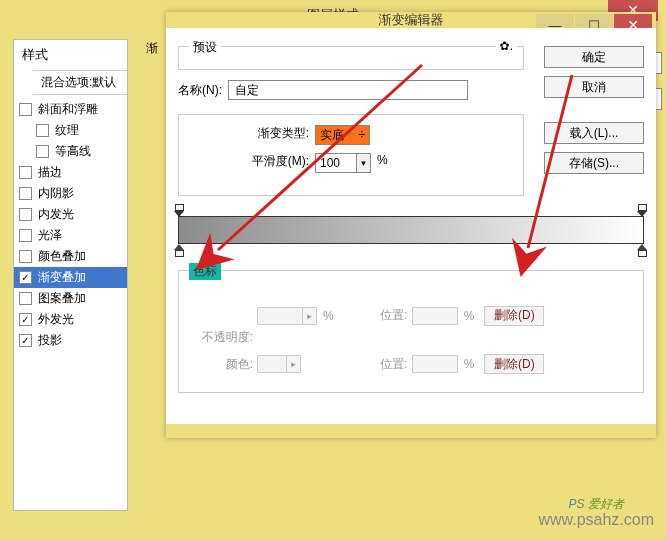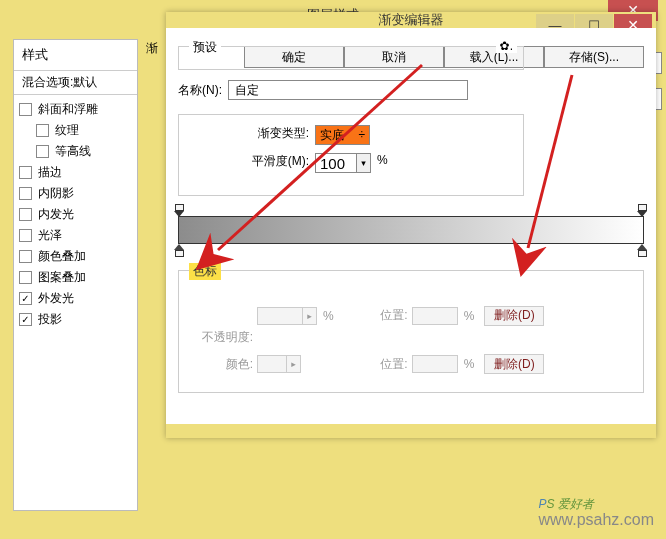--- a/index.html
+++ b/index.html
@@ -5,23 +5,23 @@
 * { box-sizing: border-box; margin: 0; padding: 0; font-family: "Microsoft YaHei", Arial, sans-serif; font-size: 12px; }
 body { width: 666px; height: 539px; background: #eedf7e; position: relative; overflow: hidden; }
 
 
 .outer-window { position: absolute; left: 0; top: 0; width: 666px; height: 520px; }
 .outer-titlebar { height: 30px; background: #eedf7e; display: flex; align-items: center; justify-content: center; position: relative; }
 .outer-title { font-size: 13px; color: #333; }
 .outer-close { position: absolute; right: 8px; top: -1px; width: 50px; height: 22px; background: #c75050; color: #fff; display: flex; align-items: center; justify-content: center; font-size: 14px; cursor: pointer; }
 
 
-.styles-panel { position: absolute; left: 13px; top: 39px; width: 125px; height: 472px; background: #fff; border: 1px solid #bbb; }
+.styles-panel { position: absolute; left: 13px; top: 39px; width: 115px; height: 472px; background: #fff; border: 1px solid #bbb; }
 .styles-header { padding: 6px 8px; font-size: 13px; }
-.styles-sub { padding: 3px 8px; border-top: 1px solid #ccc; border-bottom: 1px solid #ccc; font-size: 12px; }
+.styles-sub { padding: 3px 8px; border-top: 1px solid #ccc; border-bottom: 1px solid #ccc; font-size: 12px; margin-left: 19px; }
 .styles-list { padding: 4px 0; }
 .style-item { display: flex; align-items: center; padding: 2px 5px 2px 5px; cursor: default; }
 .style-item.indent { padding-left: 22px; }
 .style-item.selected { background: #4177cc; color: #fff; }
 .cb { width: 13px; height: 13px; border: 1px solid #888; background: #fff; margin-right: 6px; display: inline-flex; align-items: center; justify-content: center; font-size: 10px; line-height: 1; color: #000; flex-shrink: 0; }
 .cb.checked::before { content: "✓"; }
 
 
 .right-col { position: absolute; left: 146px; top: 40px; width: 30px; height: 18px; }
 
@@ -35,65 +35,65 @@
 .winbtn.close { background: #c75050; color: #fff; font-size: 14px; }
 
 .inner-body { background: #fff; height: 396px; padding: 12px; position: relative; }
 
 
 .preset-fieldset { border: 1px solid #ccc; position: relative; margin: 6px 0 10px 0; padding: 0; height: 24px; margin-right: 120px; }
 .preset-legend { position: absolute; top: -8px; left: 10px; background: #fff; padding: 0 4px; font-size: 12px; }
 .preset-gear { position: absolute; right: 6px; top: -8px; background: #fff; padding: 0 4px; font-size: 12px; }
 
 
-.right-btns { position: absolute; right: 12px; top: 18px; display: flex; flex-direction: row; }
+.right-btns { position: absolute; right: 12px; top: 18px; display: flex; flex-direction: column; }
 .btn { width: 100px; height: 22px; border: 1px solid #888; background: #f4f4f4; margin-bottom: 8px; font-size: 12px; cursor: pointer; display: flex; align-items: center; justify-content: center; }
 
 
 .name-row { display: flex; align-items: center; margin: 6px 0 14px 0; }
 .name-row label { margin-right: 6px; }
 .name-input { width: 240px; height: 20px; border: 1px solid #888; padding: 2px 6px; font-size: 12px; }
 
 
 .grad-fieldset { border: 1px solid #ccc; padding: 10px 10px 14px 10px; margin-right: 120px; position: relative; }
 .form-row { display: flex; align-items: flex-start; margin-bottom: 8px; padding-left: 36px; }
 .form-row label { width: 84px; text-align: right; margin-right: 6px; }
 .select { width: 55px; height: 20px; border: 1px solid #888; background: #f97316; display: flex; align-items: center; justify-content: space-between; padding: 0 4px; font-size: 12px; }
 .spinner { display: flex; align-items: center; }
-.spinbox { width: 42px; height: 20px; border: 1px solid #888; padding: 2px 4px; font-size: 15px; text-align: left; }
+.spinbox { width: 42px; height: 20px; border: 1px solid #888; padding: 2px 4px; font-size: 12px; text-align: left; }
 .spinbtn { width: 14px; height: 20px; border: 1px solid #888; border-left: none; background: #f0f0f0; font-size: 9px; display: flex; align-items: center; justify-content: center; }
 .pct { margin-left: 6px; }
 
 
 .grad-bar-wrap { position: relative; margin: 20px 0 26px 0; }
 .grad-bar { height: 28px; border: 1px solid #333; background: linear-gradient(to right, #8c8c8c, #ffffff); }
 .stop-top { position: absolute; top: -12px; width: 11px; height: 11px; }
 .stop-bot { position: absolute; bottom: -13px; width: 11px; height: 13px; }
 .stop-top.left, .stop-bot.left { left: -4px; }
 .stop-top.right, .stop-bot.right { right: -4px; }
 .stop-shape { width: 0; height: 0; border-left: 5px solid transparent; border-right: 5px solid transparent; }
 .stop-top .stop-shape { border-top: 6px solid #333; }
 .stop-bot .stop-shape { border-bottom: 6px solid #444; }
 .stop-sq { width: 9px; height: 7px; border: 1px solid #333; background: #f4f4f4; margin: 0 auto; }
 
 
 .stops-fieldset { border: 1px solid #ccc; padding: 14px 10px 10px 10px; position: relative; color: #999; }
-.stops-legend { position: absolute; top: -8px; left: 10px; background: #fde047; padding: 0 4px; color: #333; }
+.stops-legend { position: absolute; top: -8px; left: 10px; background: #14b8a6; padding: 0 4px; color: #333; }
 .stops-row { display: flex; align-items: center; margin-bottom: 8px; }
 .stops-row label { margin-right: 4px; }
 .disabled-box { width: 46px; height: 18px; border: 1px solid #ccc; background: #f4f4f4; }
 .disabled-btn { width: 60px; height: 20px; border: 1px solid #ccc; background: #f4f4f4; color: #7f1d1d; display: flex; align-items: center; justify-content: center; margin-left: 10px; }
 .color-swatch { width: 30px; height: 18px; border: 1px solid #ccc; background: #f4f4f4; }
 .arrow-r { width: 14px; height: 18px; border: 1px solid #ccc; border-left: none; background: #f4f4f4; display: flex; align-items: center; justify-content: center; font-size: 9px; color: #999; }
 
 
 .edge-box { position: absolute; background: #fff; border: 1px solid #888; }
 
 
-.watermark { position: absolute; right: 12px; bottom: 10px; font-family: Georgia, serif; font-style: italic; color: #64953d; font-size: 22px; text-align: left; line-height: 1.1; }
+.watermark { position: absolute; right: 12px; bottom: 10px; font-family: Georgia, serif; font-style: italic; color: #64953d; font-size: 22px; text-align: center; line-height: 1.1; }
 .watermark .url { font-size: 16px; font-style: normal; color: #888; }
 .ps-s { color: #4e85b2; }
 
 
 .arrow-svg { position: absolute; left: 0; top: 0; pointer-events: none; }
 </style>
 </head>
 <body>
 
 <div class="outer-window">
@@ -130,20 +130,24 @@
           <span class="cb"></span>
           <span>内发光</span>
         </div>
         <div class="style-item">
           <span class="cb"></span>
           <span>光泽</span>
         </div>
         <div class="style-item">
           <span class="cb"></span>
           <span>颜色叠加</span>
+        </div>
+        <div class="style-item selected">
+          <span class="cb checked"></span>
+          <span>渐变叠加</span>
         </div>
         <div class="style-item">
           <span class="cb"></span>
           <span>图案叠加</span>
         </div>
         <div class="style-item">
           <span class="cb checked"></span>
           <span>外发光</span>
         </div>
         <div class="style-item">

